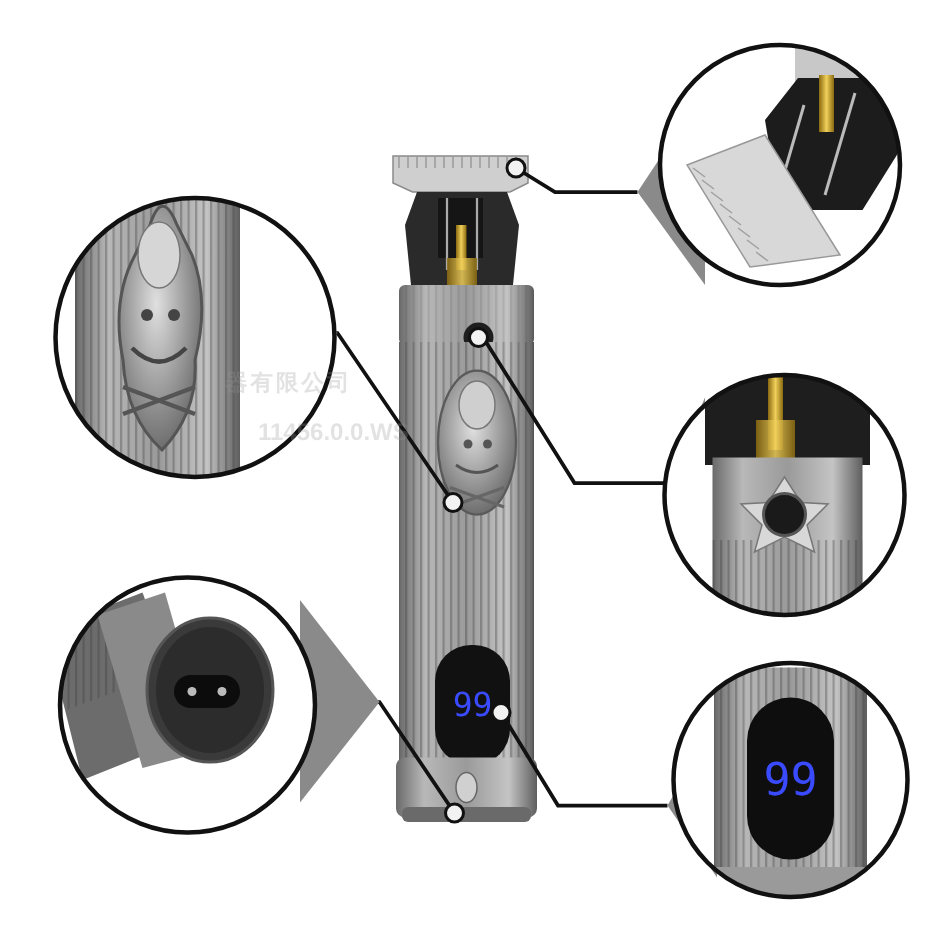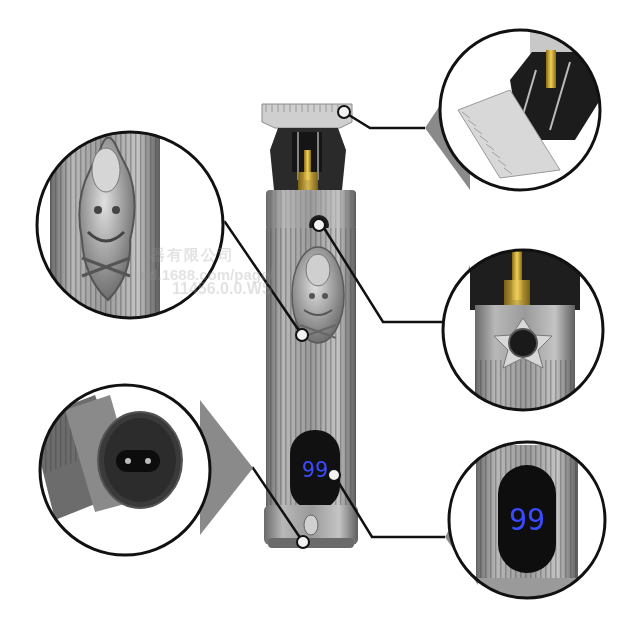--- a/index.html
+++ b/index.html
@@ -208,15 +208,14 @@
       <rect x="498" y="465" width="58" height="108" rx="29" fill="#0e0e0e"></rect>
       <rect x="476" y="578" width="102" height="20" fill="#9a9a9a"></rect>
     </g>
     <text x="527" y="530" text-anchor="middle" font-size="30" font-family="DejaVu Sans Mono, monospace" fill="#3a4bff">99</text>
     <circle cx="527" cy="520" r="78" fill="none" stroke="#111" stroke-width="3"></circle>
   </g>
 </svg>
 
   
   <div class="watermark wm1">器有限公司</div>
-  <div class="watermark wm2">xd.1688.com/page/</div>
   <div class="watermark wm3">11456.0.0.WS</div>
 </div>
 
 </body></html>

